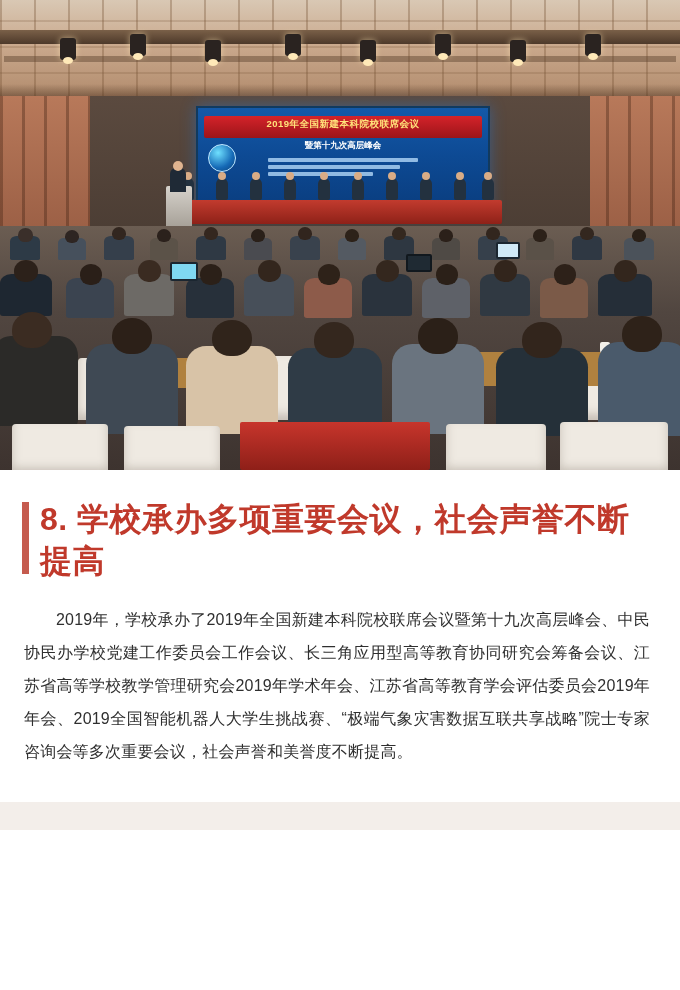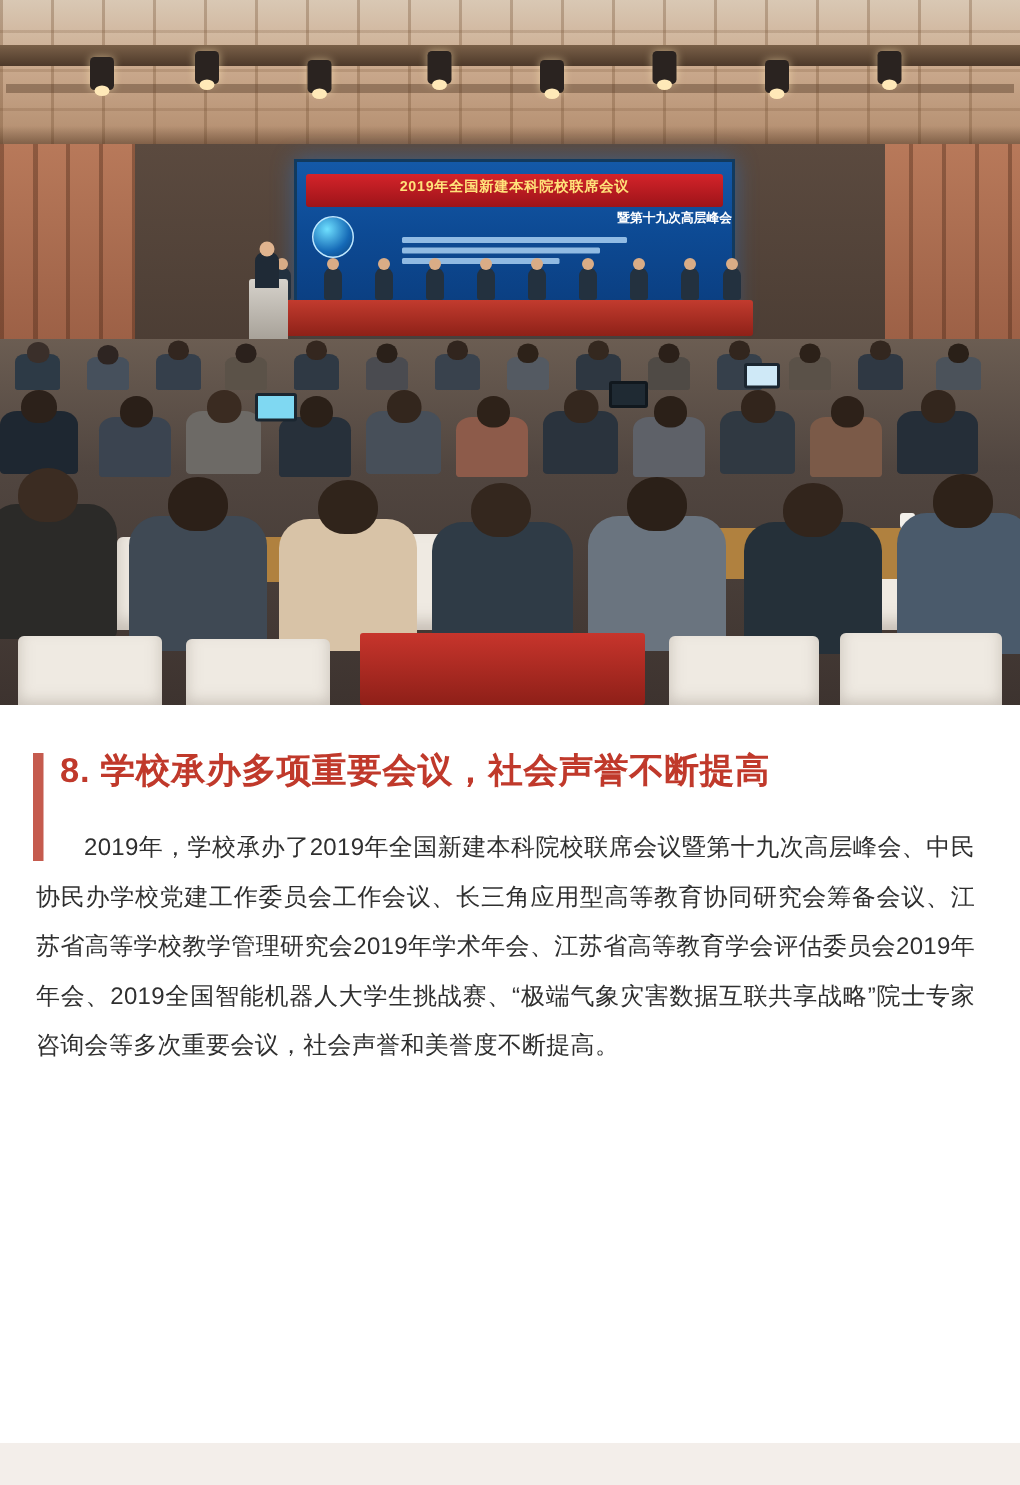--- a/index.html
+++ b/index.html
@@ -10,21 +10,21 @@
   body {
     width: 680px;
     height: 990px;
     font-family: "Liberation Sans", sans-serif;
     position: relative;
     overflow: hidden;
   }
 
   .page {
     width: 680px;
-    height: 990px;
+    height: 830px;
     position: relative;
     background: #ffffff;
     box-sizing: border-box;
   }
 
   
   .photo {
     position: relative;
     width: 680px;
     height: 470px;
@@ -119,21 +119,21 @@
     font-size: 9.5px;
     color: #ffe27a;
     font-weight: bold;
     letter-spacing: 0.5px;
     white-space: nowrap;
     overflow: hidden;
   }
   .screen-sub {
     position: absolute;
     left: 0; right: 0; top: 32px;
-    text-align: right;
+    text-align: center;
     font-size: 8.5px;
     color: #ffffff;
     font-weight: bold;
     white-space: nowrap;
     overflow: hidden;
   }
   .screen-lines {
     position: absolute;
     left: 70px; top: 50px;
     width: 150px;
@@ -255,21 +255,21 @@
     padding-left: 18px;
   }
   .heading-bar {
     position: absolute;
     left: 0; top: 4px;
     width: 7px; height: 72px;
     background: #c55b4e;
   }
   .heading {
     margin: 0;
-    font-size: 23px;
+    font-size: 32px;
     line-height: 1.32;
     color: #c0392b;
     font-weight: bold;
     letter-spacing: 0.5px;
   }
 
   .paragraph {
     margin: 22px 30px 0 24px;
     font-size: 16px;
     line-height: 2.05;

